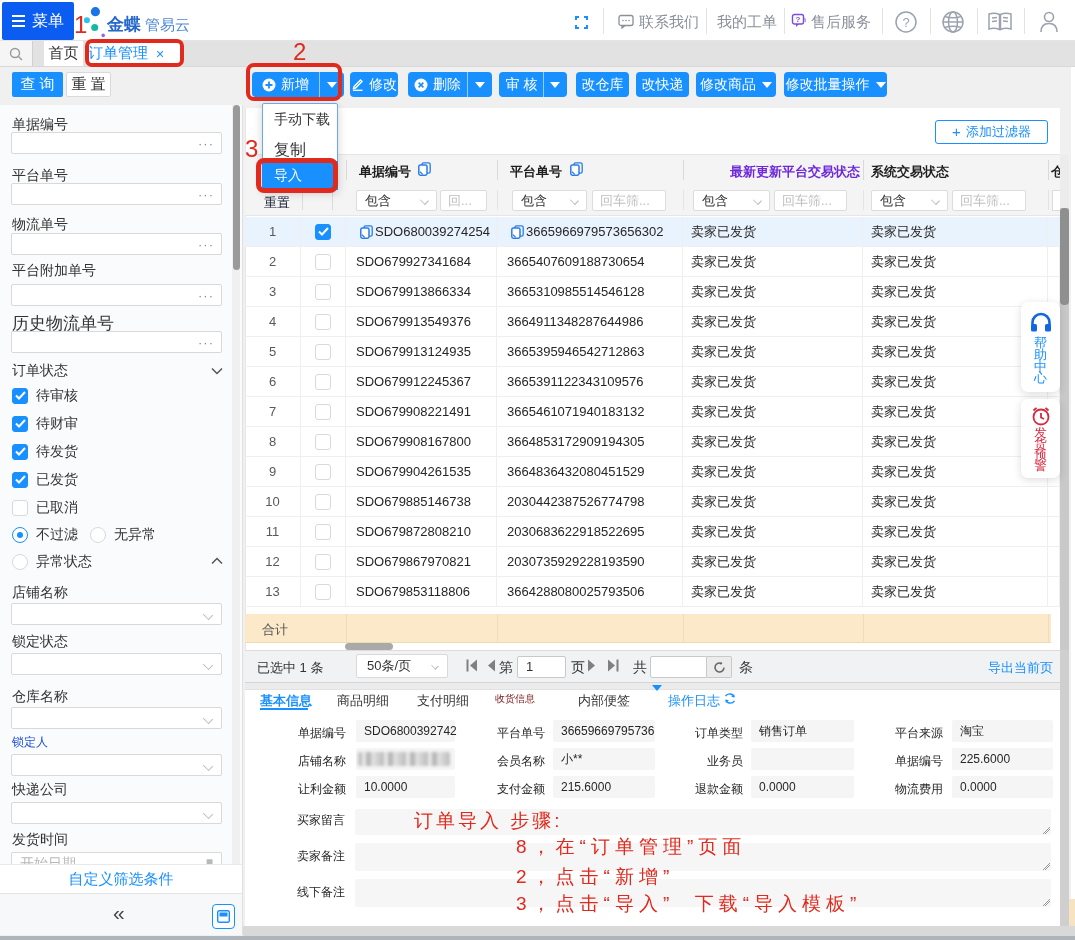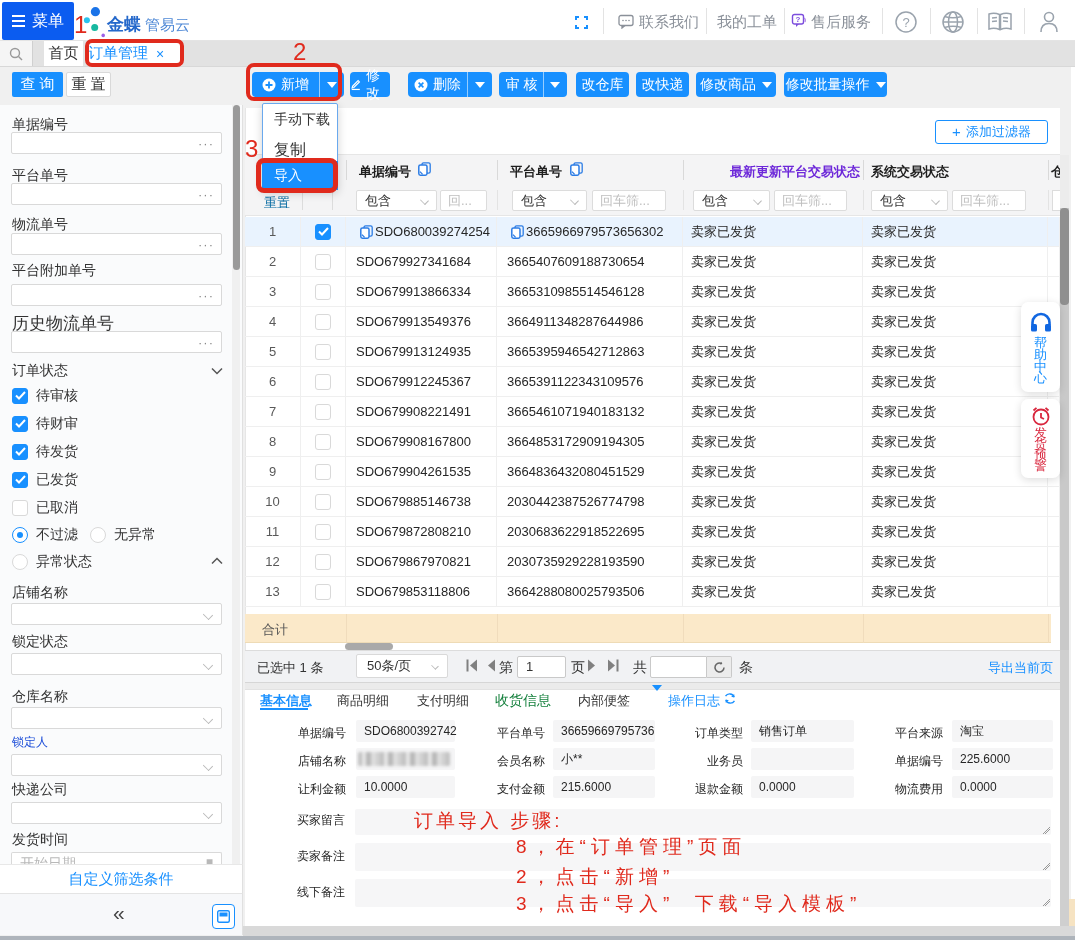--- a/index.html
+++ b/index.html
@@ -143,21 +143,21 @@
 <div class="ab btn" style="left:252px;top:72px;width:92px;height:25px;padding:0">
   <div class="flex" style="width:68px;height:25px;justify-content:center;gap:5px;border-right:1px solid rgba(255,255,255,.55)">
     <svg width="14" height="14" viewBox="0 0 14 14">
         <circle cx="7" cy="7" r="6.5" fill="#fff"></circle>
         <path d="M7 3.5 V10.5 M3.5 7 H10.5" stroke="#1890ff" stroke-width="1.8"></path>
       </svg>新增</div>
   <div class="flex" style="width:24px;height:25px;justify-content:center">
       <span style="width:0;height:0;border-left:5px solid transparent;border-right:5px solid transparent;border-top:6px solid #fff"></span>
     </div>
 </div>
-<div class="ab btn" style="left:350px;top:72px;width:40px;height:25px;gap:5px">
+<div class="ab btn" style="left:350px;top:72px;width:48px;height:25px;gap:5px">
   <svg width="13" height="13" viewBox="0 0 13 13" fill="none" stroke="#fff" stroke-width="1.4">
       <path d="M3 8.5 L9.5 2 L11 3.5 L4.5 10 L2.5 10.5 Z"></path>
       <line x1="2" y1="12.3" x2="11.5" y2="12.3"></line>
     </svg>修改
 </div>
 <div class="ab btn" style="left:408px;top:72px;width:84px;height:25px;padding:0">
   <div class="flex" style="width:60px;height:25px;justify-content:center;gap:5px;border-right:1px solid rgba(255,255,255,.55)">
     <svg width="14" height="14" viewBox="0 0 14 14">
         <circle cx="7" cy="7" r="6.5" fill="#fff"></circle>
         <path d="M4.6 4.6 L9.4 9.4 M9.4 4.6 L4.6 9.4" stroke="#1890ff" stroke-width="1.6"></path>
@@ -267,21 +267,21 @@
     <svg width="13" height="14" viewBox="0 0 13 14">
       <rect x="4" y="0.8" width="8.2" height="10.4" rx="1.6" fill="none" stroke="#2b7ce5" stroke-width="1.3"></rect>
       <rect x="0.8" y="3" width="8.2" height="10.2" rx="1.6" fill="#fff" stroke="#2b7ce5" stroke-width="1.5"></rect>
       <path d="M2 9.6 L4.6 12.4" stroke="#2b7ce5" stroke-width="1.3" fill="none"></path>
     </svg>
   </div>
 <div class="ab" style="left:730px;top:163px;font-weight:bold;font-size:13px;color:#6d28d9">最新更新平台交易状态</div>
 <div class="ab" style="left:871px;top:163px;font-weight:bold;font-size:13px;color:#1f1f1f">系统交易状态</div>
 <div class="ab" style="left:1051px;top:163px;font-weight:bold;font-size:13px;color:#1f1f1f">仓</div>
 
-<div class="ab" style="left:264px;top:194px;color:#0369a1;font-size:13px;">重置</div>
+<div class="ab" style="left:264px;top:194px;color:#0f172a;font-size:13px;">重置</div>
 <div class="ab fsel" style="left:356px;width:81px"><span>包含</span></div>
 <div class="ab finp" style="left:440px;width:47px">回...</div>
 <div class="ab fsel" style="left:512px;width:75px"><span>包含</span></div>
 <div class="ab finp" style="left:592px;width:74px">回车筛...</div>
 <div class="ab fsel" style="left:693px;width:77px"><span>包含</span></div>
 <div class="ab finp" style="left:774px;width:73px">回车筛...</div>
 <div class="ab fsel" style="left:871px;width:77px"><span>包含</span></div>
 <div class="ab finp" style="left:952px;width:74px">回车筛...</div>
 <div class="ab" style="left:1052px;top:190px;width:8px;height:21px;background:#fff;border:1px solid #dcdcdc;border-right:none"></div>
 
@@ -482,21 +482,21 @@
 <div class="ab" style="left:739px;top:659px;font-size:14px;color:#333">条</div>
 <div class="ab" style="left:988px;top:659px;font-size:13px;color:#1890ff">导出当前页</div>
 
 <div class="ab" style="left:245px;top:682px;width:815px;height:244px;background:#fff"></div>
 <div class="ab" style="left:245px;top:682px;width:815px;height:8px;background:#ebebeb;border-top:1px solid #d6d6d6;border-bottom:1px solid #e2e2e2"></div>
 <div class="ab" style="left:652px;top:685px;width:0;height:0;border-left:5px solid transparent;border-right:5px solid transparent;border-top:6px solid #1890ff;z-index:5"></div>
 <div class="ab" style="left:260px;top:692px;font-size:13px;color:#1890ff;font-weight:bold">基本信息</div>
 <div class="ab" style="left:260px;top:708px;width:48px;height:2px;background:#1890ff"></div>
 <div class="ab" style="left:337px;top:692px;font-size:13px;color:#333">商品明细</div>
 <div class="ab" style="left:417px;top:692px;font-size:13px;color:#333">支付明细</div>
-<div class="ab" style="left:495px;top:692px;font-size:14px;color:#15803d">收货信息</div>
+<div class="ab" style="left:495px;top:692px;font-size:10px;color:#7f1d1d">收货信息</div>
 <div class="ab" style="left:578px;top:692px;font-size:13px;color:#333">内部便签</div>
 <div class="ab" style="left:668px;top:692px;font-size:13px;color:#1890ff">操作日志</div>
 <div class="ab" style="left:723px;top:692px">
     <svg width="14" height="13" viewBox="0 0 14 14" fill="none" stroke="#1890ff" stroke-width="1.5">
       <path d="M2.2 4.5 A5.2 5.2 0 0 1 11.5 5.5"></path>
       <path d="M11.8 9.5 A5.2 5.2 0 0 1 2.5 8.5"></path>
       <path d="M11.5 2.2 L11.7 5.8 L8.3 5.2" fill="#1890ff" stroke="none"></path>
       <path d="M2.5 11.8 L2.3 8.2 L5.7 8.8" fill="#1890ff" stroke="none"></path>
     </svg>
   </div>

